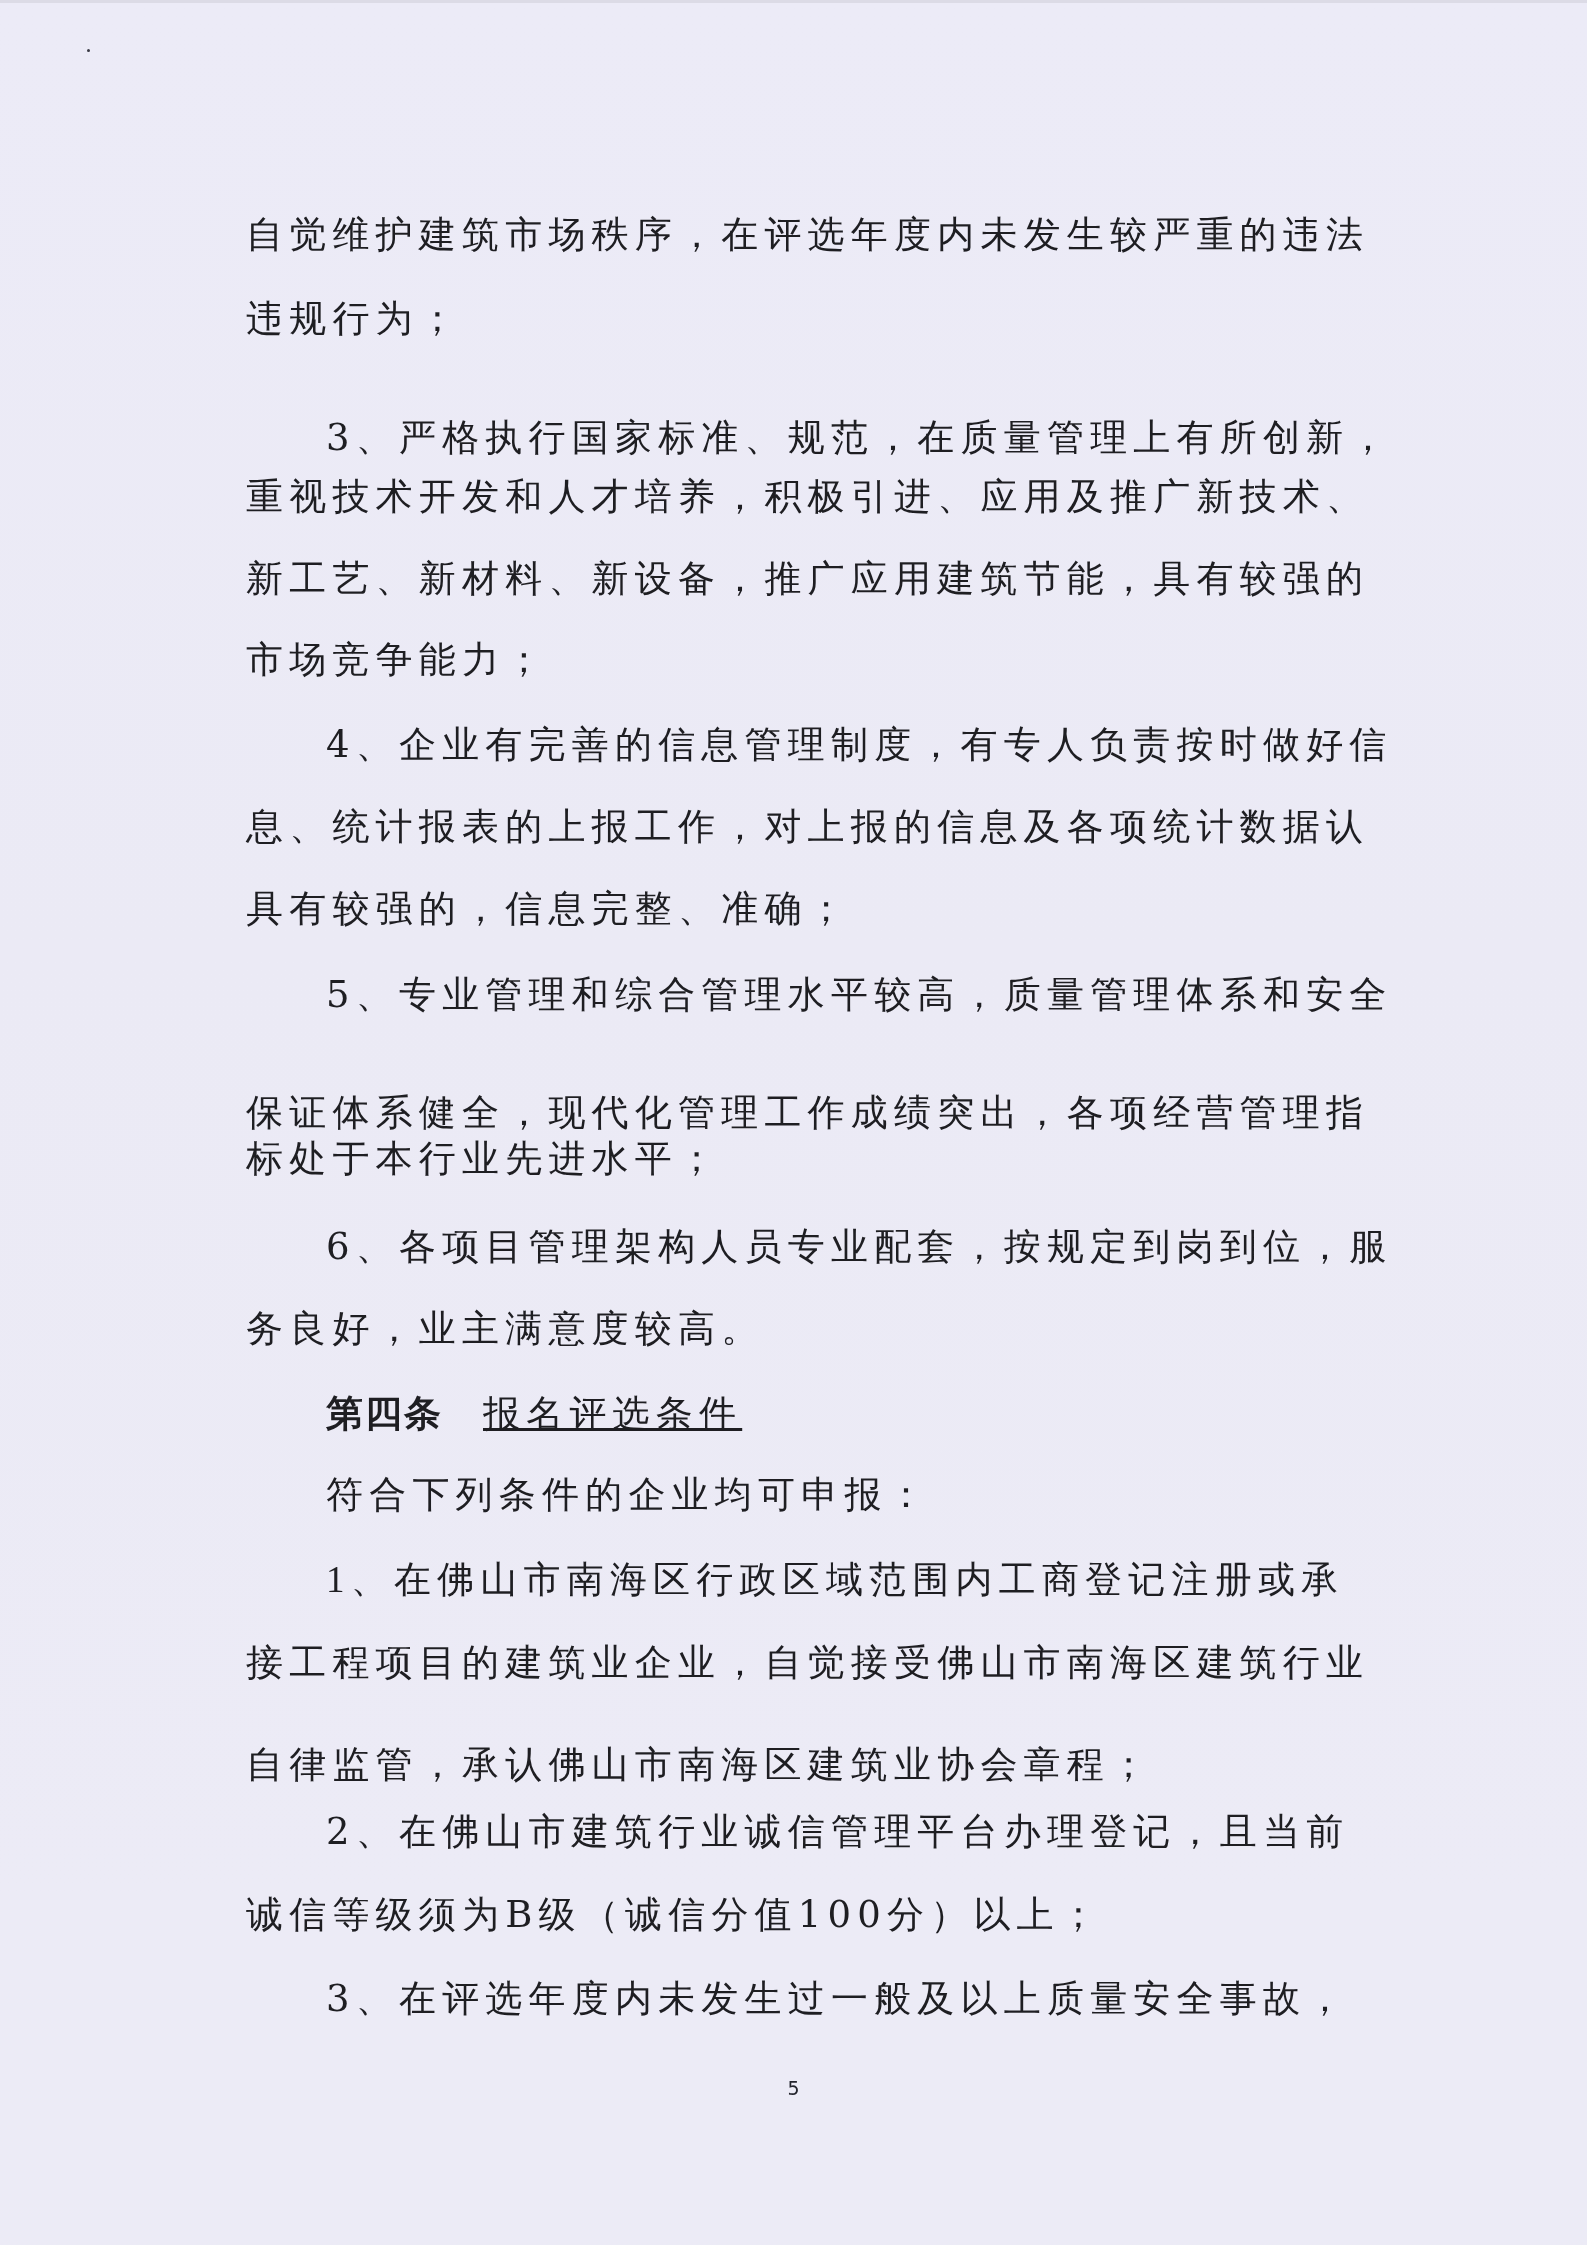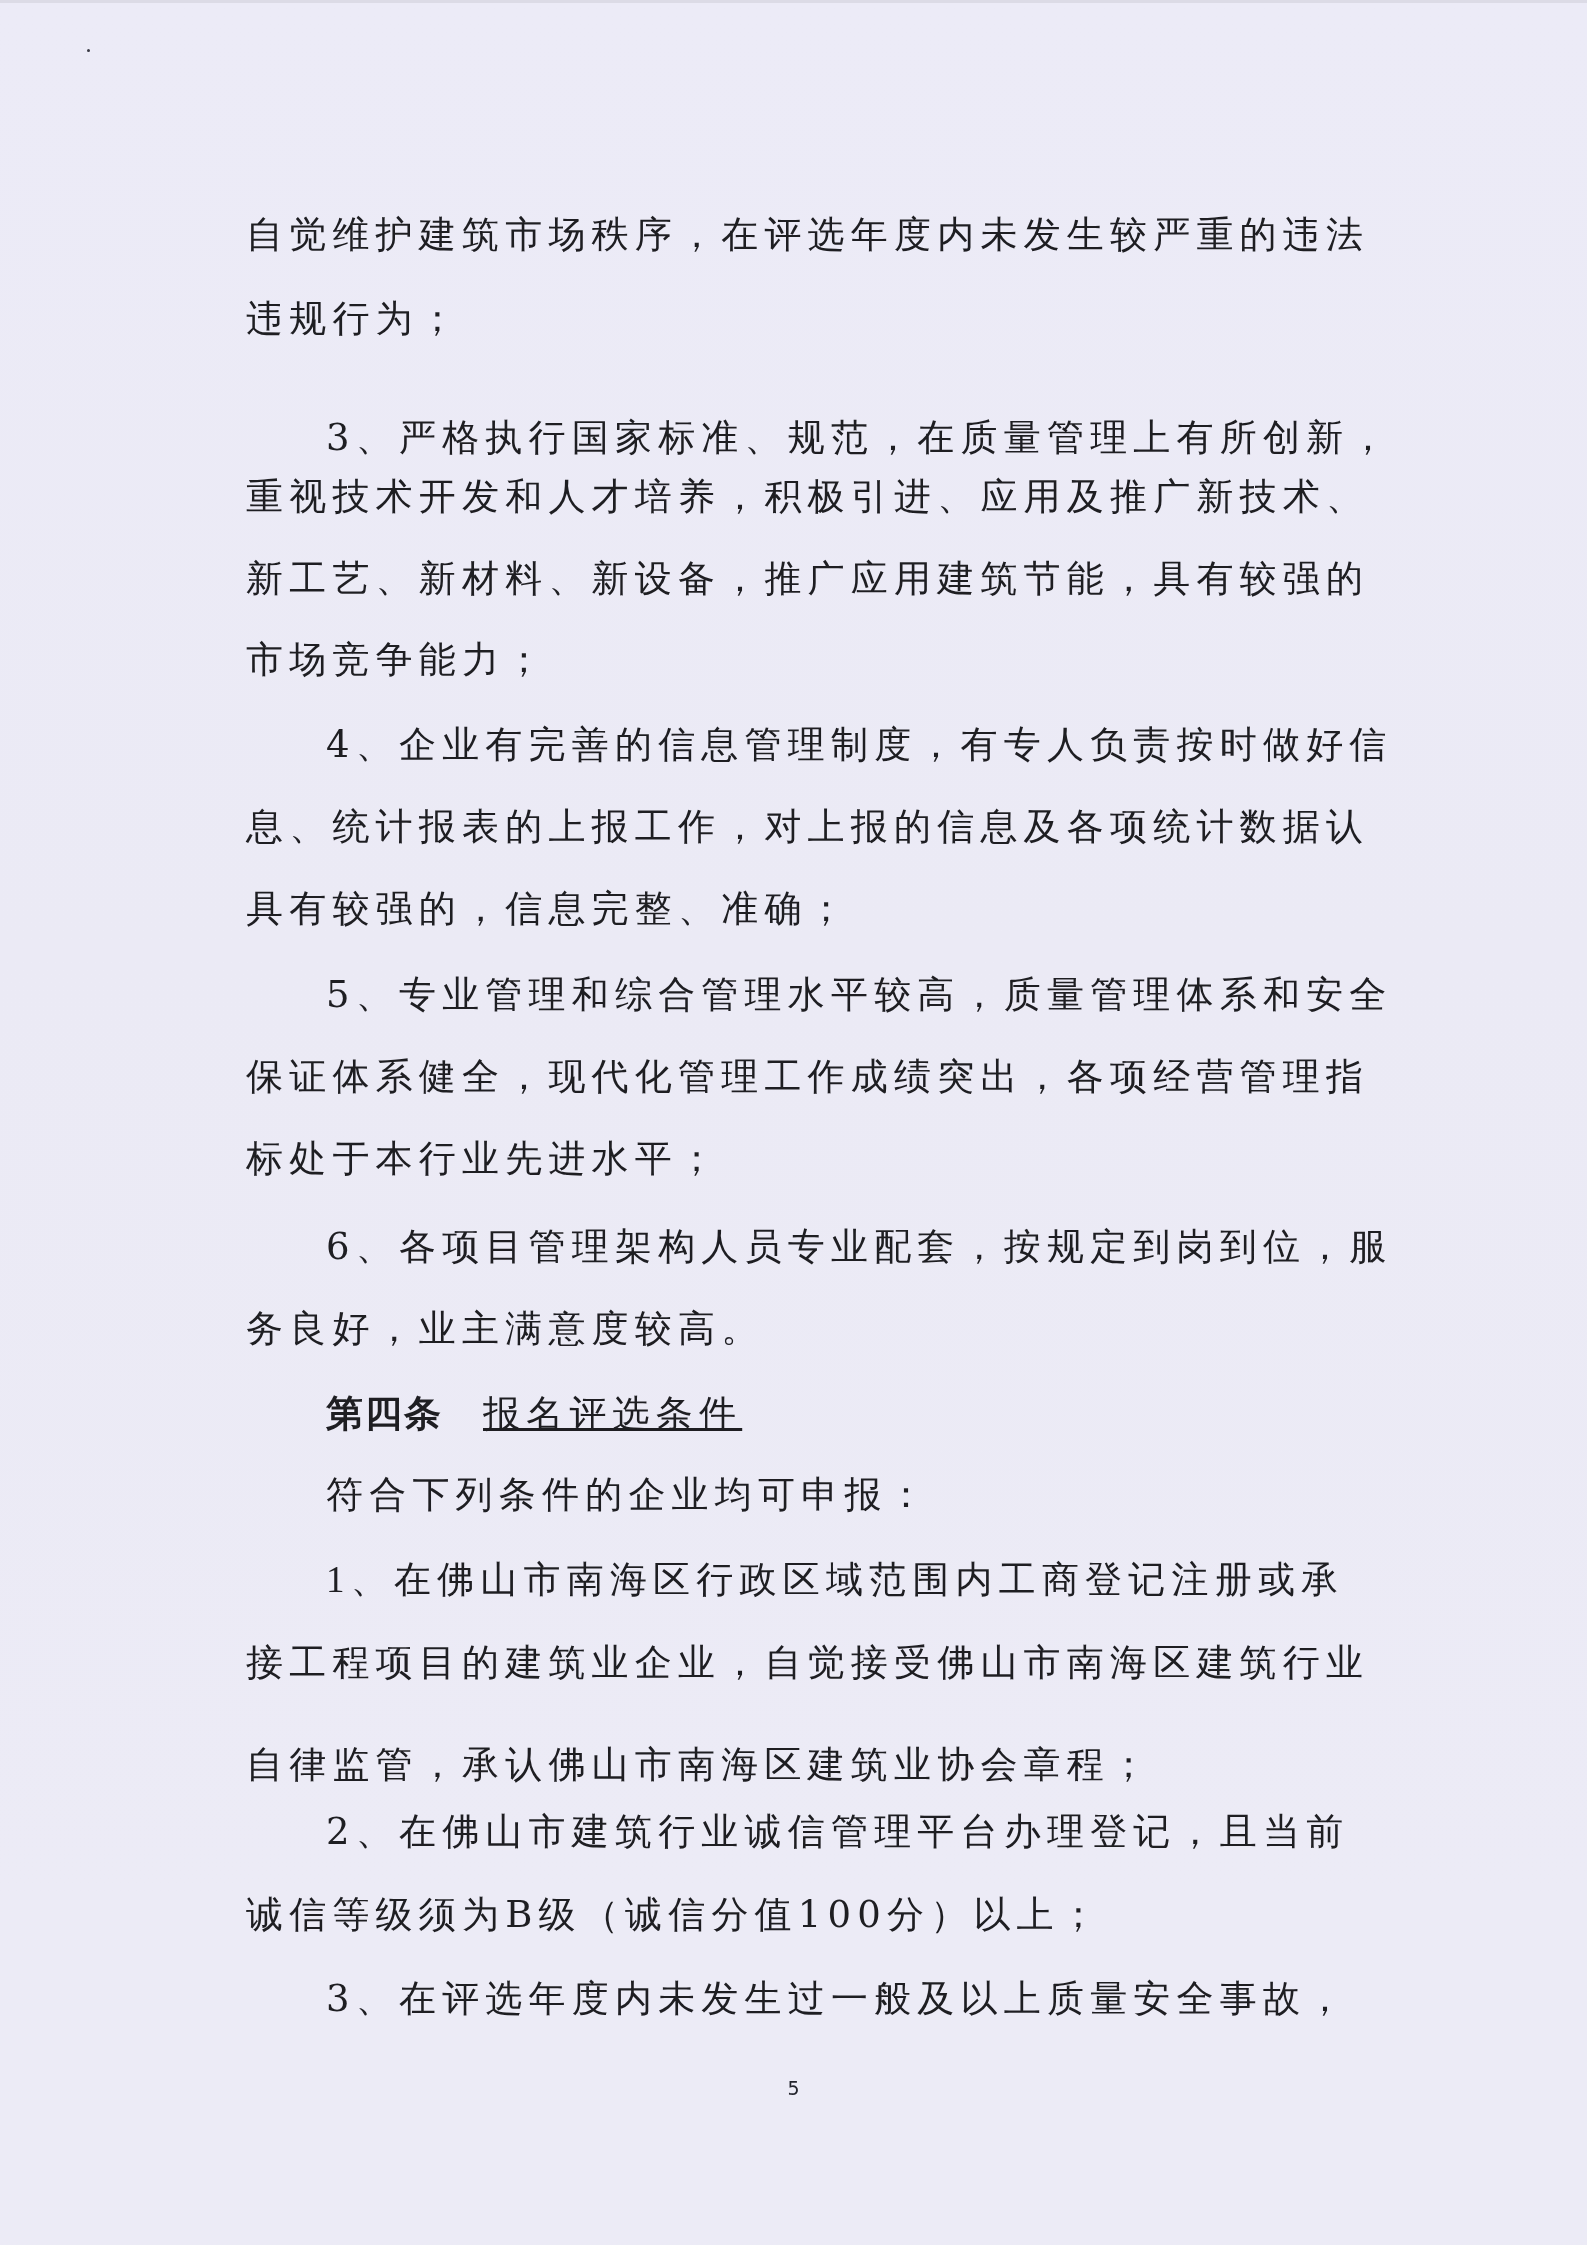--- a/index.html
+++ b/index.html
@@ -86,21 +86,21 @@
     <div class="line indent" style="top:164px;margin-top:39px;">3、严格执行国家标准、规范，在质量管理上有所创新，</div>
     <div class="line" style="top:262px;">重视技术开发和人才培养，积极引进、应用及推广新技术、</div>
     <div class="line" style="top:344px;">新工艺、新材料、新设备，推广应用建筑节能，具有较强的</div>
     <div class="line" style="top:425px;">市场竞争能力；</div>
 
     <div class="line indent" style="top:510px;">4、企业有完善的信息管理制度，有专人负责按时做好信</div>
     <div class="line" style="top:592px;">息、统计报表的上报工作，对上报的信息及各项统计数据认</div>
     <div class="line" style="top:674px;">具有较强的，信息完整、准确；</div>
 
     <div class="line indent" style="top:760px;">5、专业管理和综合管理水平较高，质量管理体系和安全</div>
-    <div class="line" style="top:842px;">保证体系健全，现代化管理工作成绩突出，各项经营管理指</div>
+    <div class="line" style="top:878px;">保证体系健全，现代化管理工作成绩突出，各项经营管理指</div>
     <div class="line" style="top:924px;">标处于本行业先进水平；</div>
 
     <div class="line indent" style="top:1012px;">6、各项目管理架构人员专业配套，按规定到岗到位，服</div>
     <div class="line" style="top:1094px;">务良好，业主满意度较高。</div>
 
     <div class="line indent" style="top:1178px;">
       <span class="heading-bold">第四条</span><span class="heading-title">报名评选条件</span>
     </div>
 
     <div class="line indent" style="top:1260px;">符合下列条件的企业均可申报：</div>

